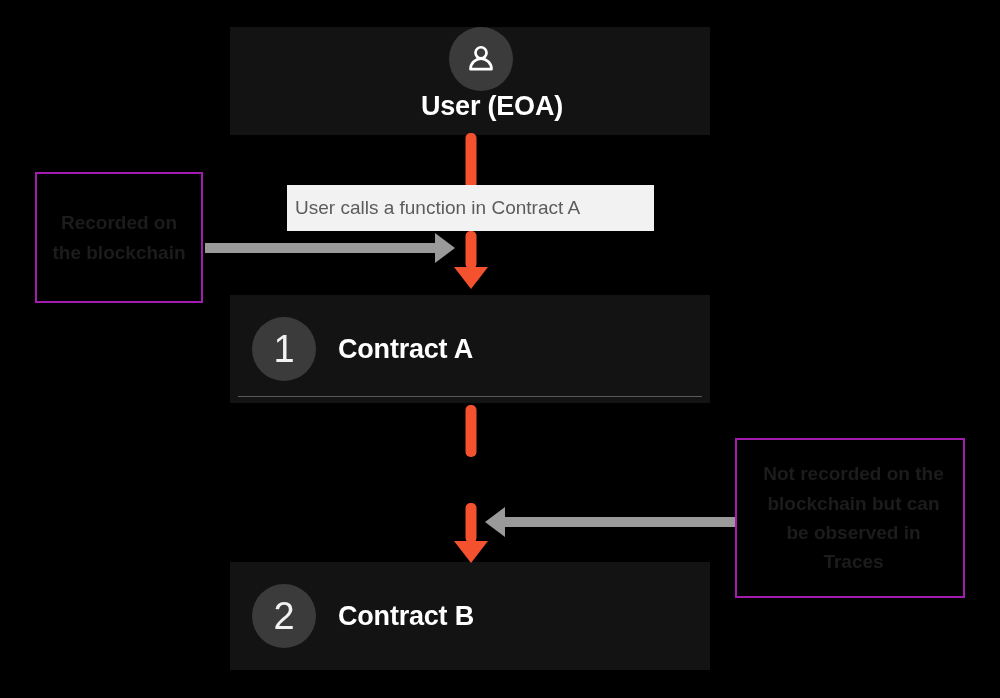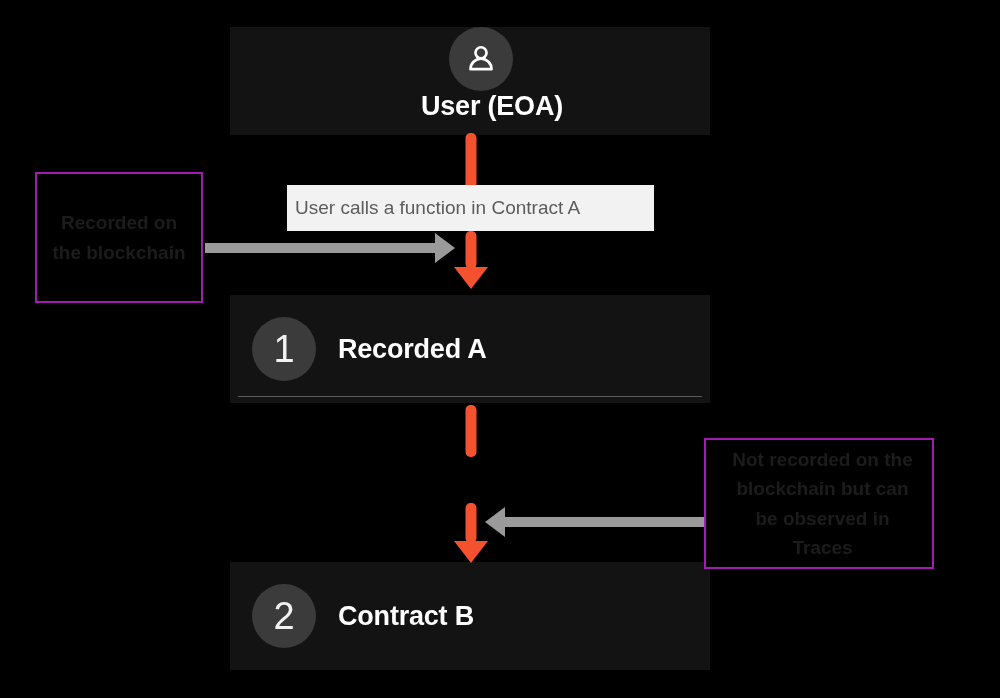--- a/index.html
+++ b/index.html
@@ -190,34 +190,34 @@
         <path d="M4.6 19.2a7.4 7.4 0 0 1 14.8 0z" fill="none" stroke="#ffffff" stroke-width="1.9" stroke-linejoin="round"></path>
       </svg>
     </div>
     <div class="node-label">User (EOA)</div>
   </div>
 
   <div class="node with-divider" style="left:230px; top:295px; width:480px; height:108px;">
     <div class="node-badge">
       <span class="num">1</span>
     </div>
-    <div class="node-label">Recorded A</div>
+    <div class="node-label">Contract A</div>
   </div>
 
   <div class="node" style="left:230px; top:562px; width:480px; height:108px;">
     <div class="node-badge">
       <span class="num">2</span>
     </div>
     <div class="node-label">Contract B</div>
   </div>
 
   <div class="caption" style="left:287px; top:185px; width:367px; height:46px;padding-left:8px;">User calls a function in Contract A</div>
 
 
   <div class="annot" style="left:35px; top:172px; width:168px; height:131px;">
     <span>Recorded on the blockchain</span>
   </div>
 
-  <div class="annot" style="left:704px; top:438px; width:230px; height:131px;padding-left:17px;">
+  <div class="annot" style="left:735px; top:438px; width:230px; height:160px;padding-left:17px;">
     <span>Not recorded on the blockchain but can be observed in Traces</span>
   </div>
 
 </div>
 
 </body></html>

